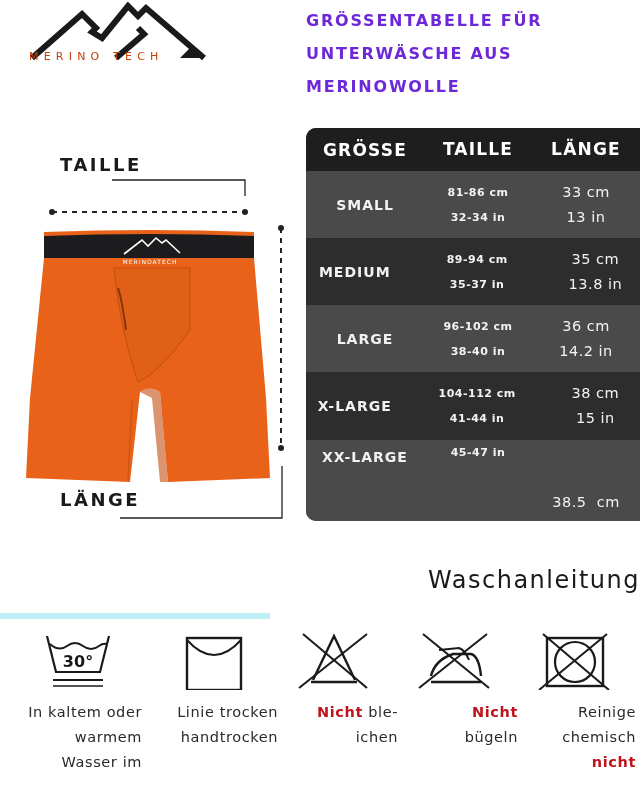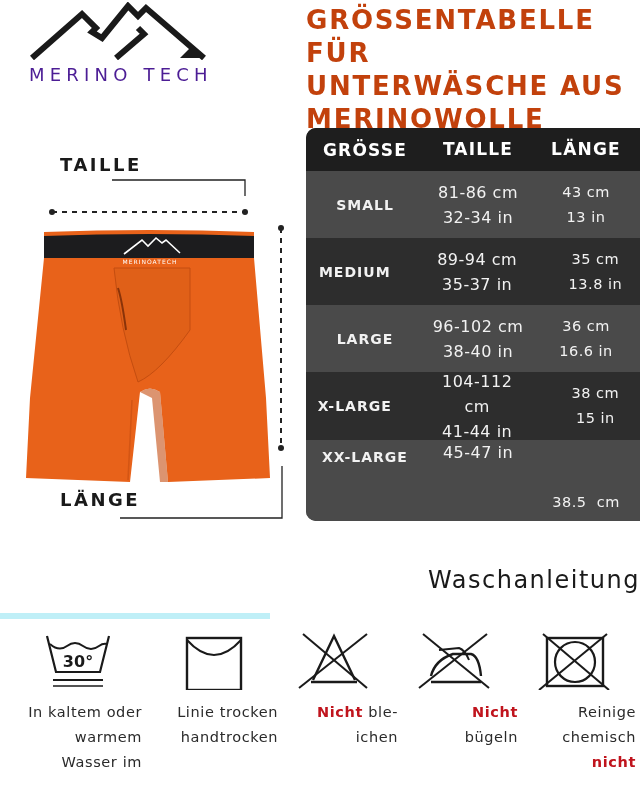--- a/index.html
+++ b/index.html
@@ -2,38 +2,38 @@
 <html><head>
 <meta charset="utf-8">
 <style>
   * { box-sizing: border-box; margin: 0; padding: 0; }
   html, body { width: 640px; height: 788px; background: #ffffff; overflow: hidden; }
   body { position: relative; font-family: "DejaVu Sans", sans-serif; color: #1a1a1a; }
 
   
   .logo { position: absolute; left: 28px; top: 2px; width: 180px; height: 78px; }
   .logo svg { position: absolute; left: 2px; top: 0; }
-  .logo-text { position: absolute; left: 1px; top: 62px; font-family: "DejaVu Sans", sans-serif; font-size: 18px; letter-spacing: 5.2px; color: #4c1d95; white-space: nowrap; }
-
-  
-  .title { position: absolute; left: 306px; top: 4px; width: 334px; font-family: "DejaVu Sans", sans-serif; font-weight: bold; font-size: 26px; line-height: 33px; letter-spacing: 1.8px; color: #c2410c; }
+  .logo-text { position: absolute; left: 1px; top: 48px; font-family: "DejaVu Sans", sans-serif; font-size: 11px; letter-spacing: 5.2px; color: #c2410c; white-space: nowrap; }
+
+  
+  .title { position: absolute; left: 306px; top: 4px; width: 334px; font-family: "DejaVu Sans", sans-serif; font-weight: bold; font-size: 16px; line-height: 33px; letter-spacing: 1.8px; color: #6d28d9; }
 
   
   .label-taille { position: absolute; left: 60px; top: 154px; font-weight: bold; font-size: 18px; letter-spacing: 2.5px; }
   .label-laenge { position: absolute; left: 60px; top: 489px; font-weight: bold; font-size: 18px; letter-spacing: 2.5px; }
   .product { position: absolute; left: 0; top: 140px; width: 300px; height: 380px; }
 
   
   .size-table { position: absolute; left: 306px; top: 128px; width: 334px; height: 393px; border-radius: 10px 0 0 10px; overflow: hidden; background: #404040; }
   .tbl-head { display: flex; height: 43px; background: #1e1e1e; color: #ffffff; align-items: center; }
   .tbl-row { display: flex; align-items: center; color: #f2f2f2; }
   .tbl-row.light { background: #4a4a4a; }
   .tbl-row.dark { background: #2d2d2d; gap: 29px; }
   .col-size { width: 118px; text-align: center; font-weight: bold; font-size: 14px; letter-spacing: 1px; }
-  .col-taille { width: 108px; text-align: center; font-size: 16px; line-height: 25px; letter-spacing: 0.5px; }
+  .col-taille { width: 108px; text-align: center; font-size: 11px; line-height: 25px; letter-spacing: 0.5px; font-weight: bold; }
   .col-laenge { width: 108px; text-align: center; font-size: 14.5px; line-height: 25px; letter-spacing: 0.5px; }
   .tbl-head .col-size, .tbl-head .col-taille, .tbl-head .col-laenge { font-size: 17px; font-weight: bold; letter-spacing: 1.2px; }
 
   
   .wash-title { position: absolute; left: 0; width: 640px; top: 566px; text-align: right; font-size: 24px; letter-spacing: 1.5px; color: #1a1a1a; }
   .wash-bar { position: absolute; left: 0; top: 613px; width: 270px; height: 6px; background: #bfeff7; }
 
   .care { position: absolute; top: 630px; width: 128px; text-align: right; }
   .care svg { display: block; margin: 0 auto; }
   .care-text { margin-top: 10px; font-size: 14.5px; line-height: 25px; letter-spacing: 0.6px; color: #2a2a2a; }
@@ -93,21 +93,21 @@
     <div class="col-laenge">LÄNGE</div>
   </div>
 
   <div class="tbl-row light" style="height:67px">
     <div class="col-size">SMALL</div>
     <div class="col-taille">
       <div>81-86 cm</div>
       <div>32-34 in</div>
     </div>
     <div class="col-laenge">
-      <div>43 cm</div>
+      <div>33 cm</div>
       <div>13 in</div>
     </div>
   </div>
 
   <div class="tbl-row dark" style="height:67px">
     <div class="col-size">MEDIUM</div>
     <div class="col-taille">
       <div>89-94 cm</div>
       <div>35-37 in</div>
     </div>
@@ -118,21 +118,21 @@
   </div>
 
   <div class="tbl-row light" style="height:67px">
     <div class="col-size">LARGE</div>
     <div class="col-taille">
       <div>96-102 cm</div>
       <div>38-40 in</div>
     </div>
     <div class="col-laenge">
       <div>36 cm</div>
-      <div>16.6 in</div>
+      <div>14.2 in</div>
     </div>
   </div>
 
   <div class="tbl-row dark" style="height:68px">
     <div class="col-size">X-LARGE</div>
     <div class="col-taille">
       <div>104-112 cm</div>
       <div>41-44 in</div>
     </div>
     <div class="col-laenge">

